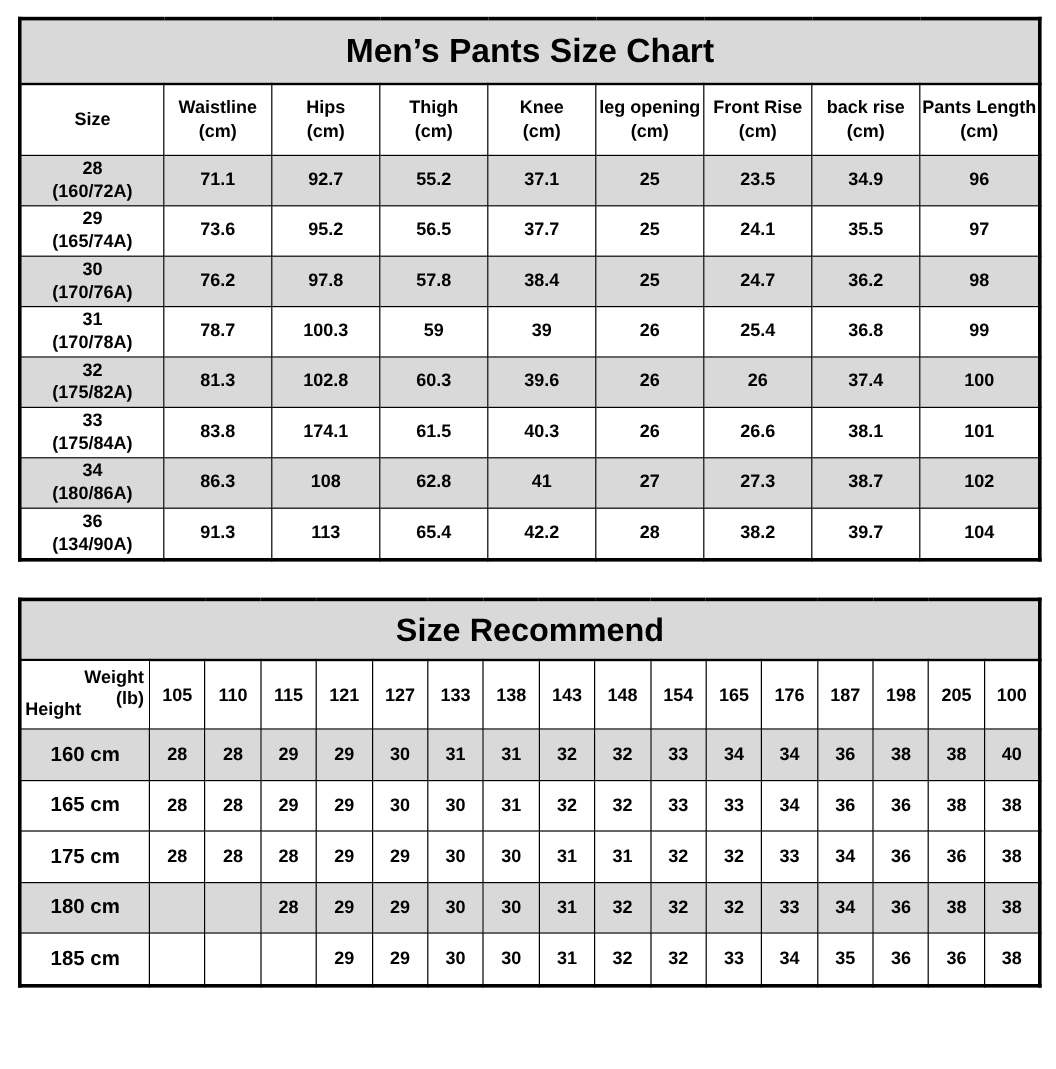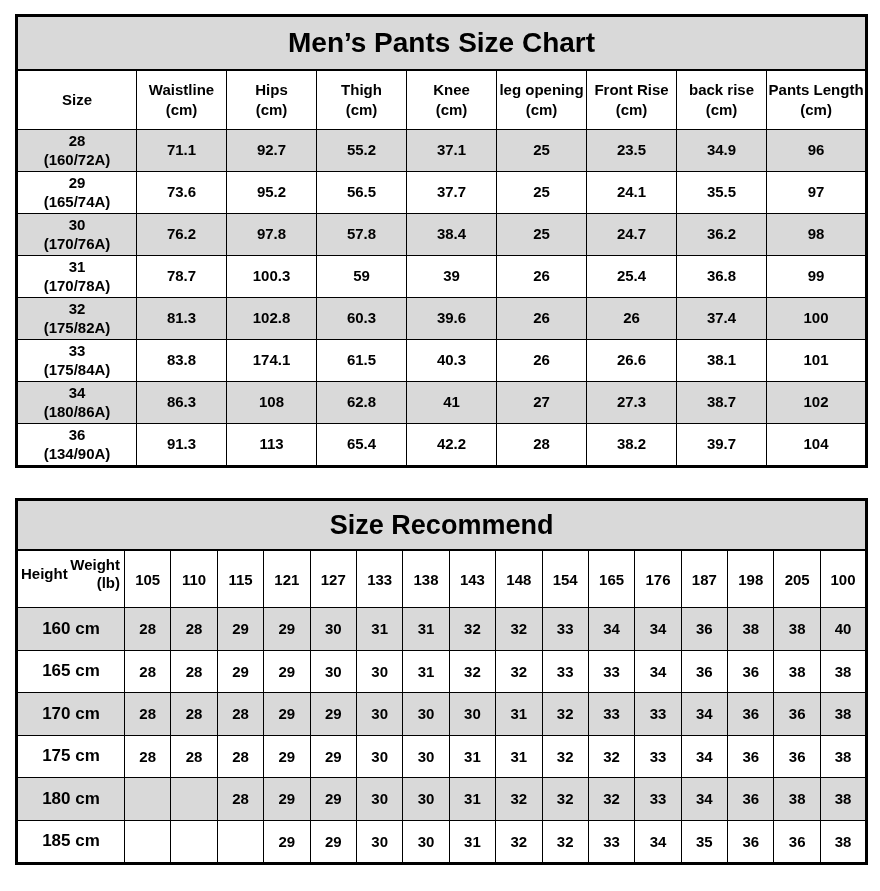--- a/index.html
+++ b/index.html
@@ -75,21 +75,21 @@
     background:
       linear-gradient(to bottom right,
         transparent calc(50% - 0.9px),
         #000 calc(50% - 0.9px),
         #000 calc(50% + 0.9px),
         transparent calc(50% + 0.9px)) #ffffff;
     font-size: 14px;
   }
   .diag .corner-weight  { position: absolute; top: 5px;  right: 4px; text-align: right; }
   .diag .corner-lb      { position: absolute; top: 23px; right: 4px; }
-  .diag .corner-height  { position: absolute; bottom: 25px; left: 3px; }
+  .diag .corner-height  { position: absolute; bottom: 7px; left: 3px; }
 </style>
 </head>
 <body>
 
 <div class="page">
 
   <table class="t1">
     <colgroup>
       <col style="width:120px">
       <col span="7" style="width:90px">
@@ -318,39 +318,20 @@
           <td>32</td>
           <td>32</td>
           <td>33</td>
           <td>33</td>
           <td>34</td>
           <td>36</td>
           <td>36</td>
           <td>38</td>
           <td>38</td>
         </tr>
-        <tr class="gray">
-          <td class="height-cell">170 cm</td>
-          <td>28</td>
-          <td>28</td>
-          <td>28</td>
-          <td>29</td>
-          <td>29</td>
-          <td>30</td>
-          <td>30</td>
-          <td>30</td>
-          <td>31</td>
-          <td>32</td>
-          <td>33</td>
-          <td>33</td>
-          <td>34</td>
-          <td>36</td>
-          <td>36</td>
-          <td>38</td>
-        </tr>
         <tr>
           <td class="height-cell">175 cm</td>
           <td>28</td>
           <td>28</td>
           <td>28</td>
           <td>29</td>
           <td>29</td>
           <td>30</td>
           <td>30</td>
           <td>31</td>

